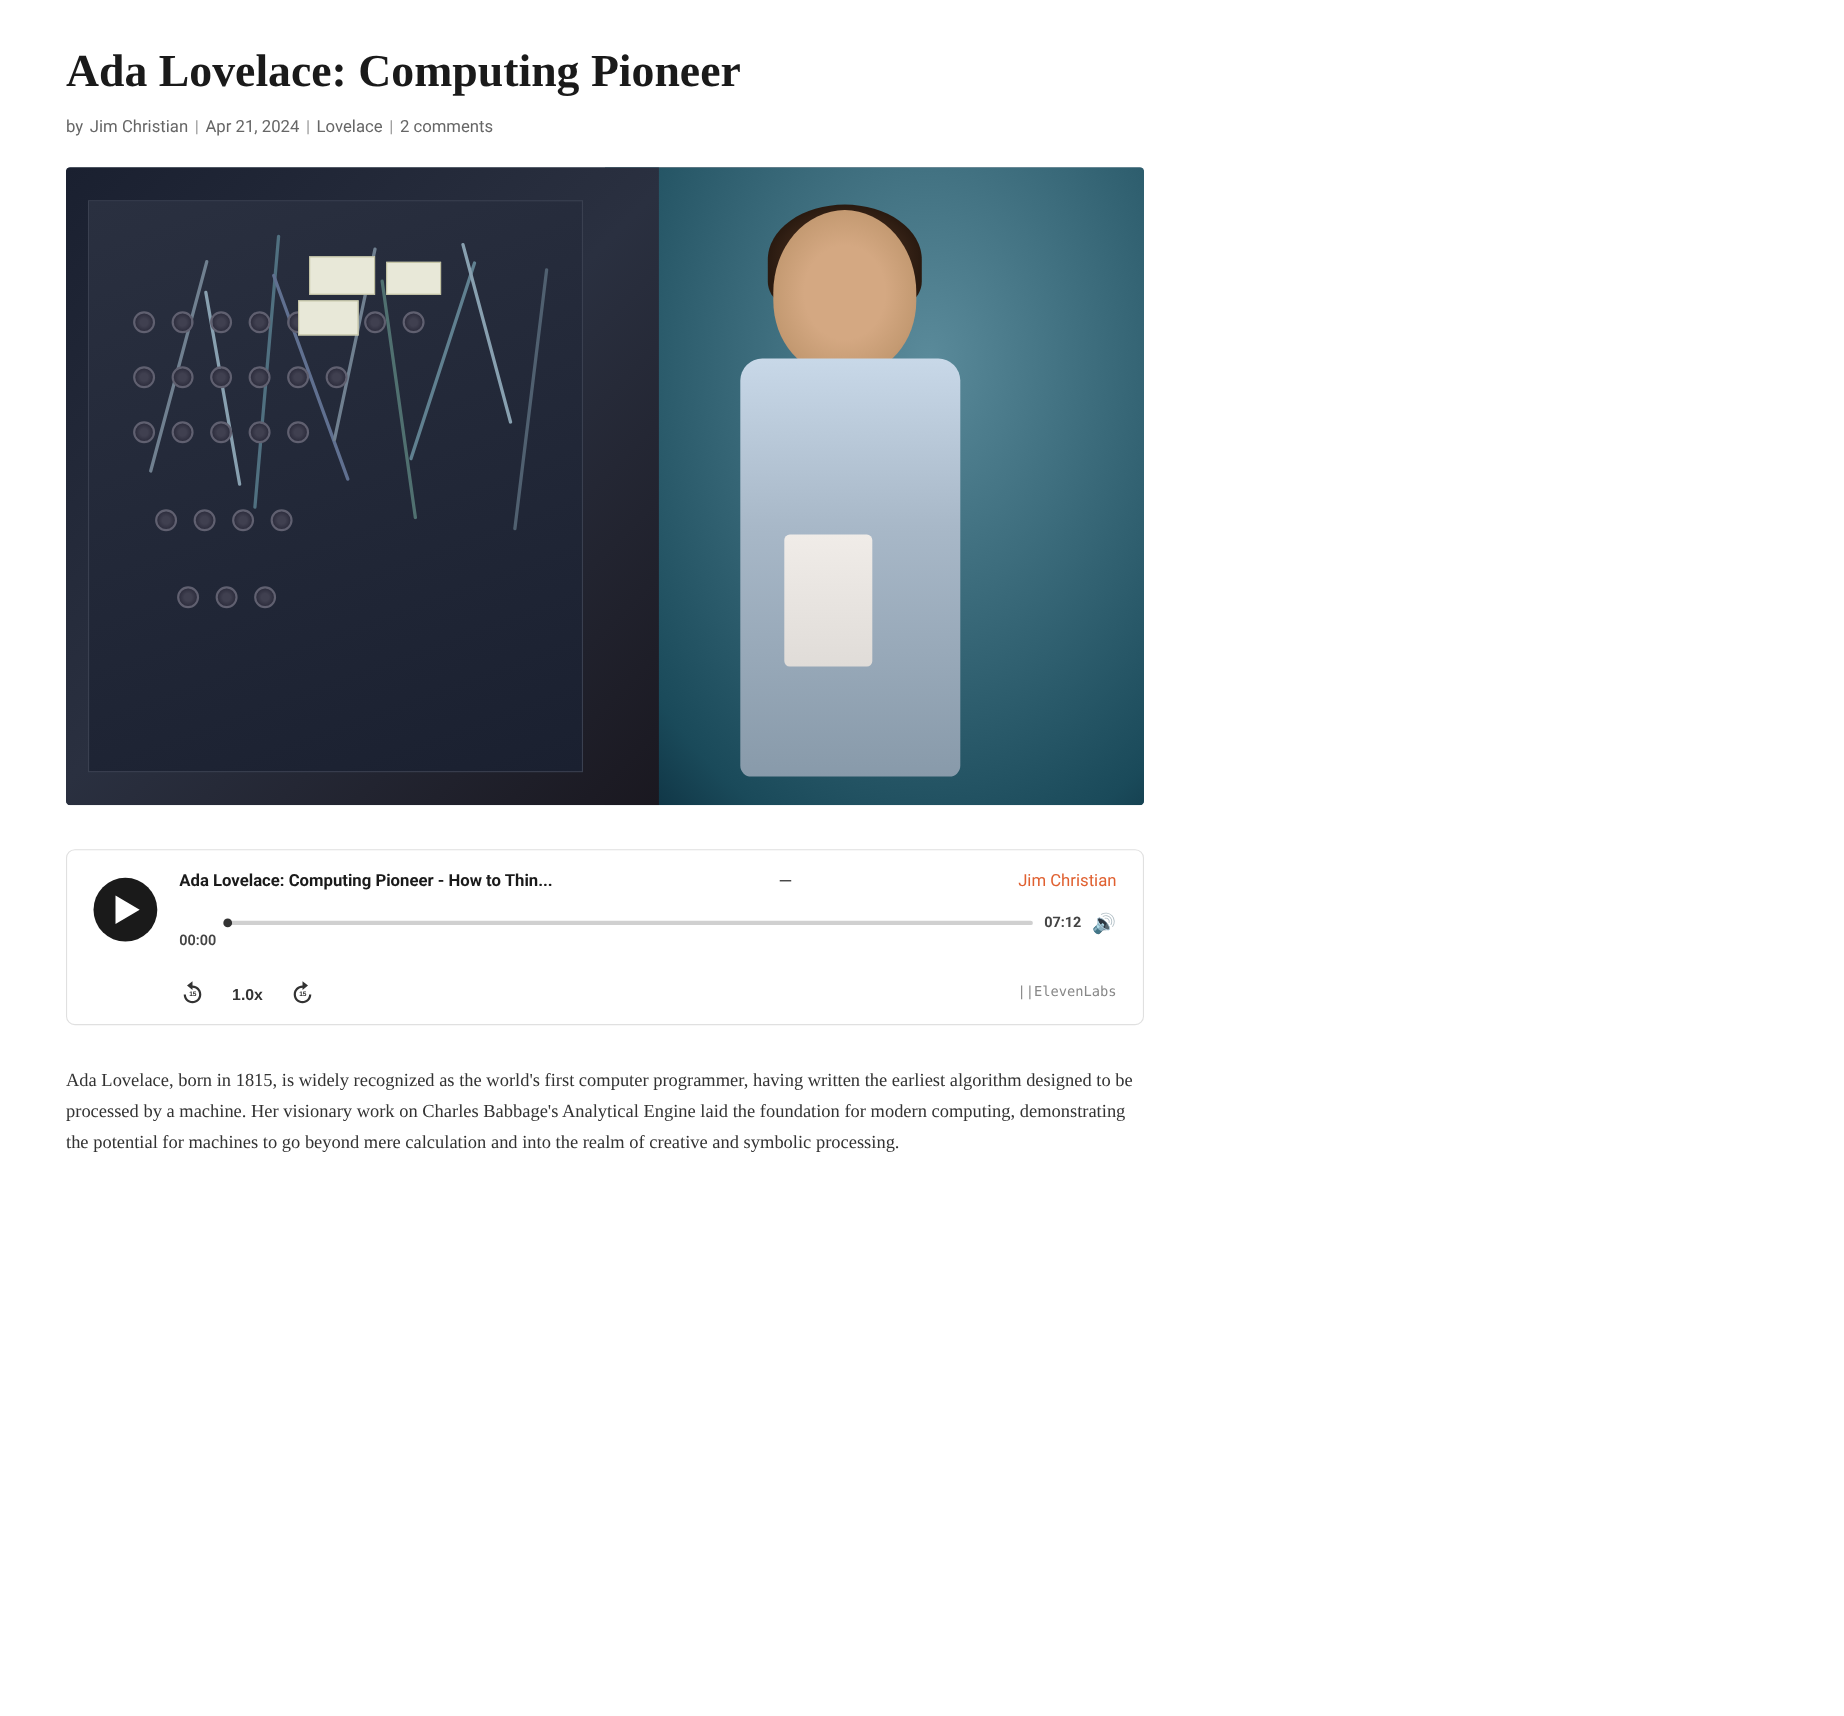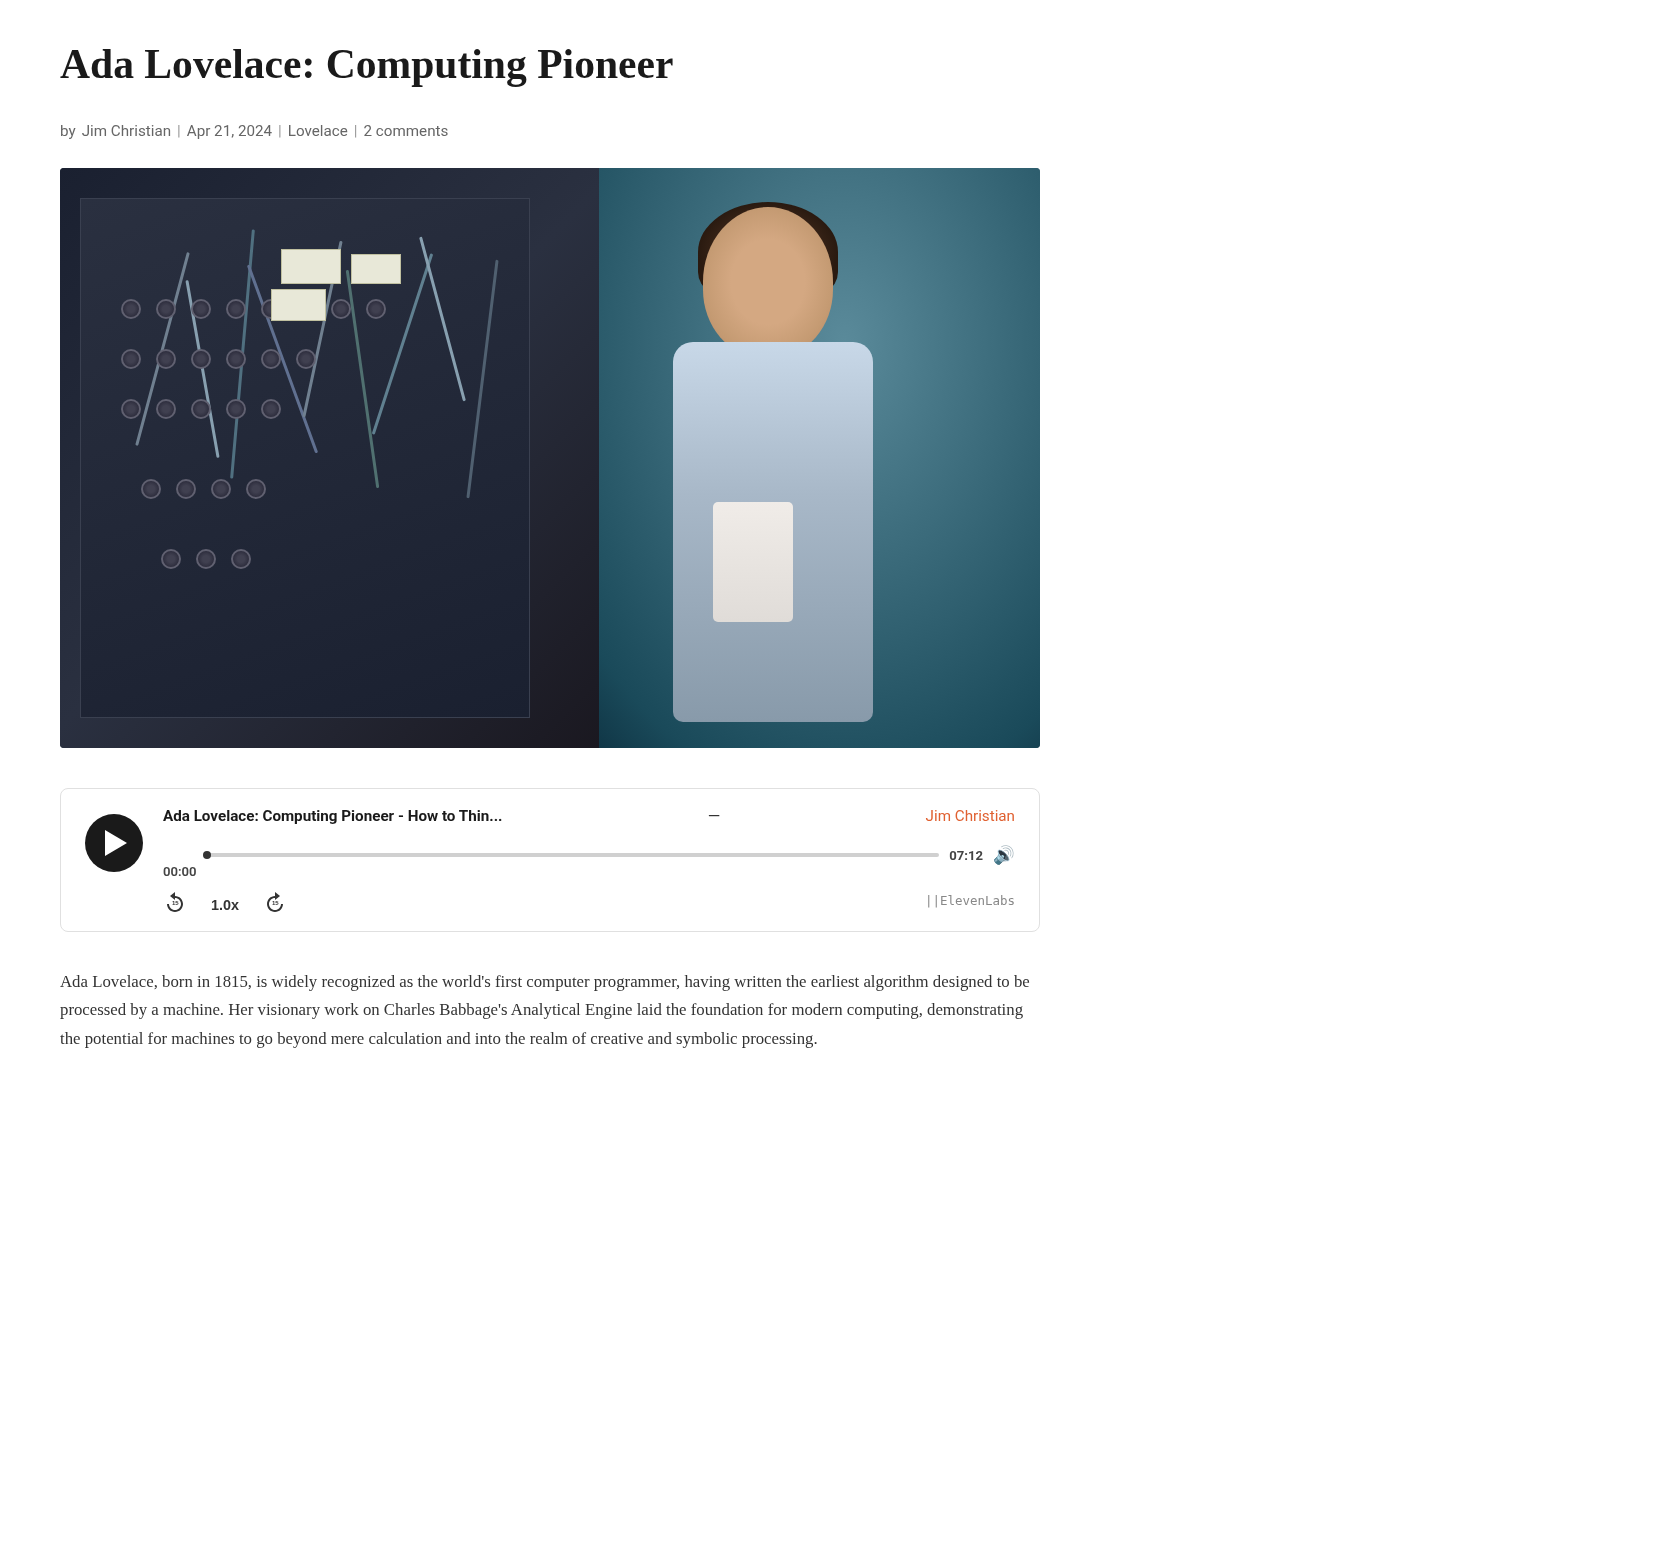--- a/index.html
+++ b/index.html
@@ -13,21 +13,21 @@
       background: #ffffff;
       color: #333333;
       padding: 40px 60px;
       max-width: 1100px;
     }
 
     .article-title {
       font-size: 2.6rem;
       font-weight: 700;
       color: #1a1a1a;
-      margin-bottom: 32px;
+      margin-bottom: 16px;
       line-height: 1.2;
       font-family: Georgia, serif;
     }
 
     .article-meta {
       font-size: 0.95rem;
       color: #666666;
       margin-bottom: 28px;
       display: flex;
       align-items: center;
@@ -192,21 +192,21 @@
     
     .audio-player {
       width: 100%;
       background: #ffffff;
       border: 1px solid #e0e0e0;
       border-radius: 8px;
       padding: 18px 24px;
       margin-bottom: 36px;
       display: flex;
       flex-direction: column;
-      gap: 10px;
+      gap: 26px;
     }
 
     .player-top-row {
       display: flex;
       align-items: center;
       gap: 20px;
     }
 
     .play-button {
       width: 58px;

